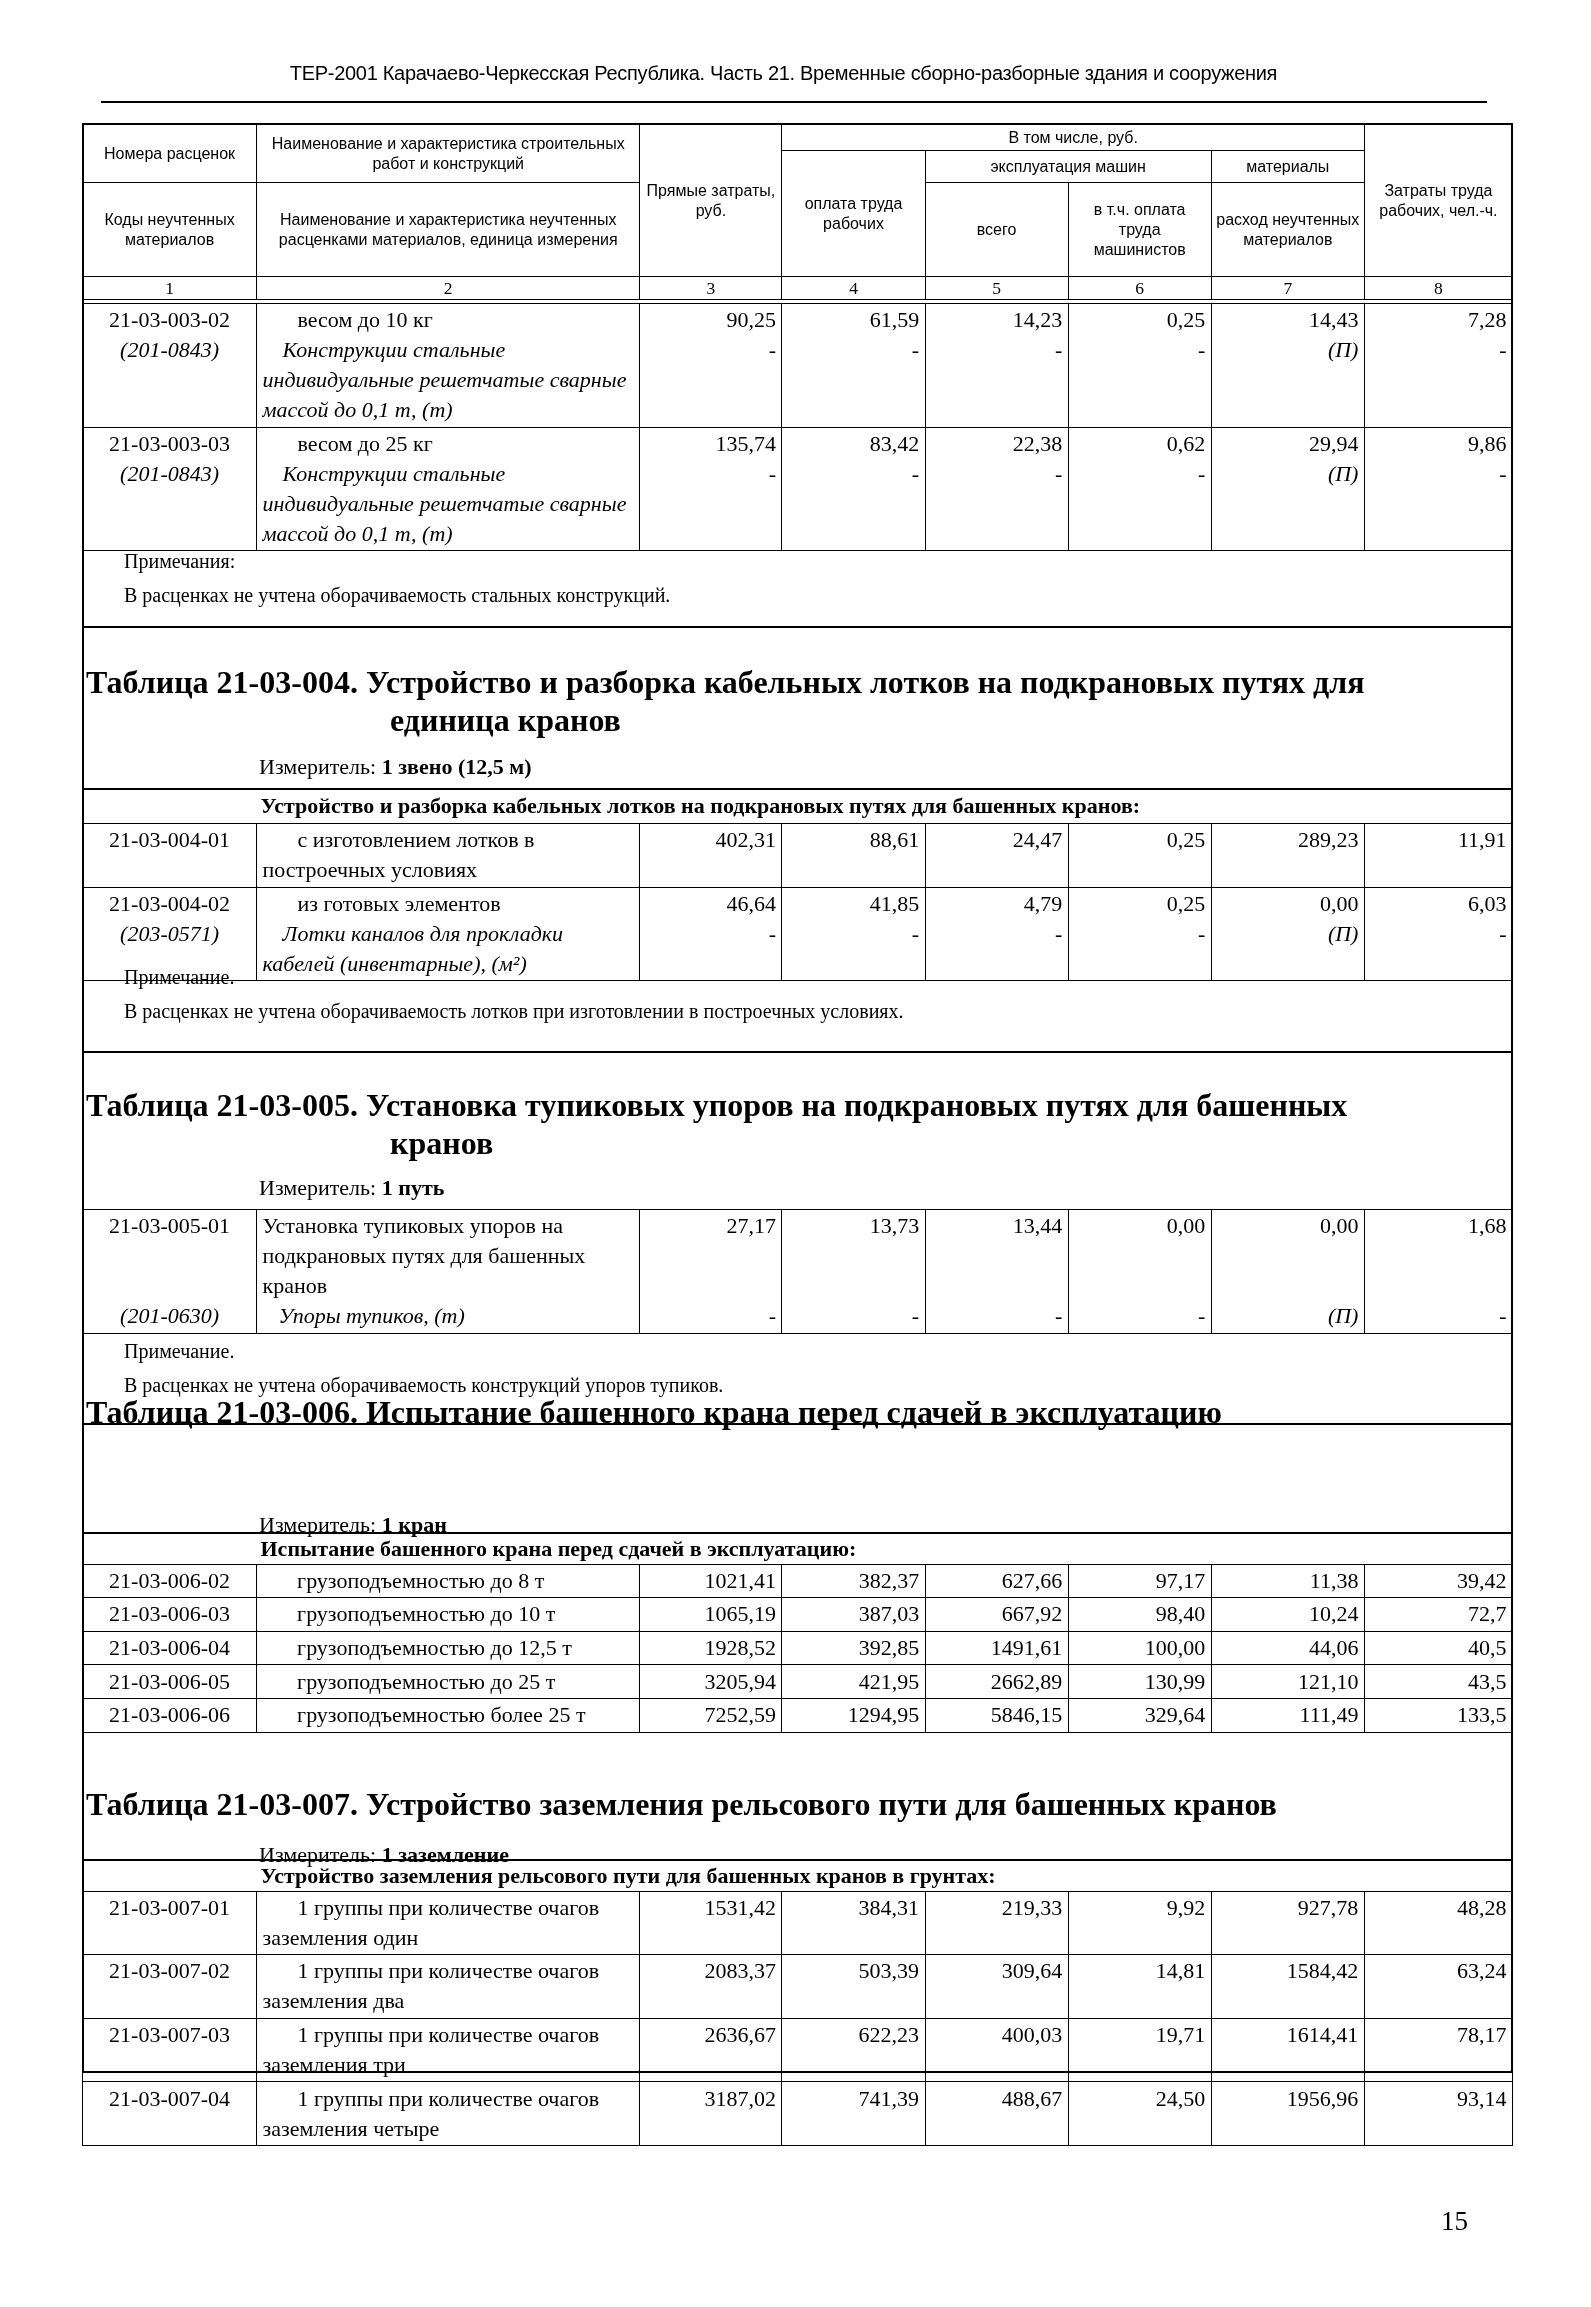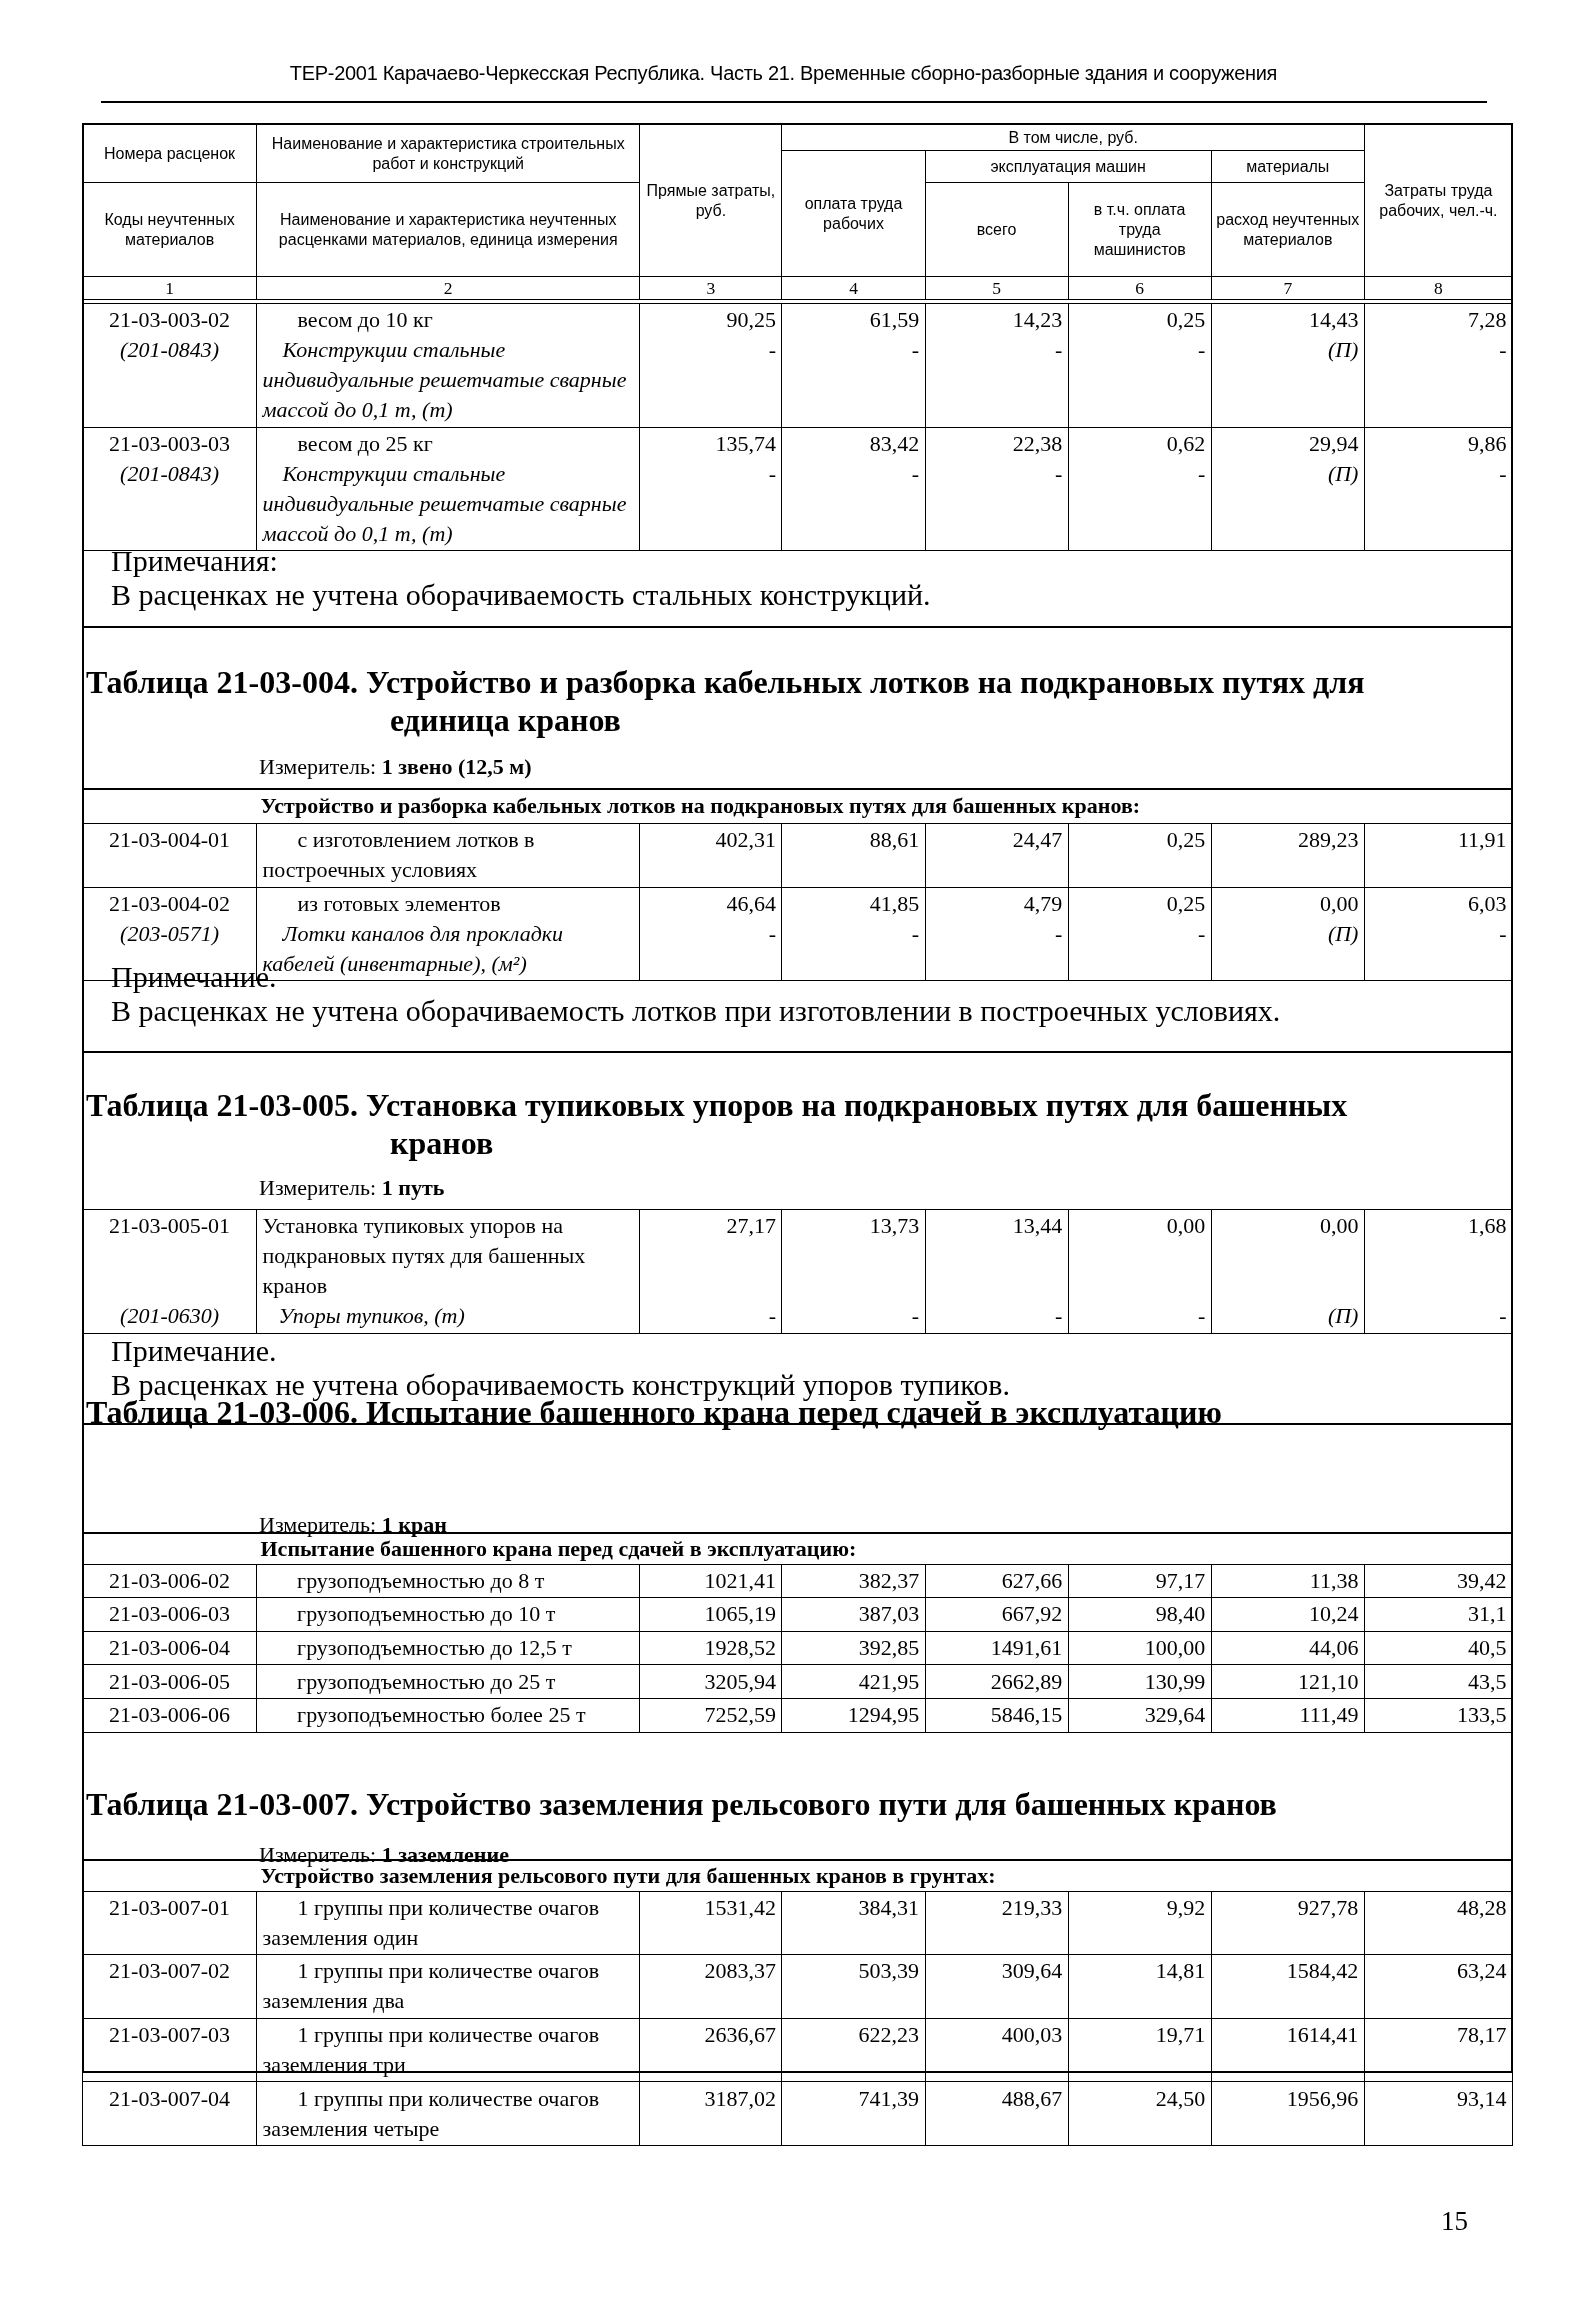--- a/index.html
+++ b/index.html
@@ -11,21 +11,21 @@
   td{border:1.3px solid #000;padding:1.3px 5.4px;vertical-align:top;font-size:22px;line-height:30px;}
   .th td{font-size:16px;line-height:20px;text-align:center;vertical-align:middle;font-family:"Liberation Sans",sans-serif;padding:2.7px 2.7px;}
   .num{text-align:right;}
   .code{text-align:center;}
   .it{font-style:italic;}
   .indent{padding-left:40px;}
   .sec-title{position:absolute;left:86px;font-weight:bold;font-size:32px;line-height:38px;font-family:"Liberation Serif",serif;}
   .sec-title .l2{display:block;padding-left:304px;}
   .meter{position:absolute;left:259px;font-size:22px;font-family:"Liberation Serif",serif;}
   .meter b{font-weight:bold;}
-  .note{position:absolute;left:111px;font-size:30px;line-height:34px;font-family:"Liberation Serif",serif;}
+  .note{position:absolute;left:124px;font-size:20px;line-height:34px;font-family:"Liberation Serif",serif;}
   .hline{position:absolute;left:82px;width:1431px;height:2px;background:#000;}
   .subhead td{font-weight:bold;padding-left:178px;border-top:2px solid #000;}
   .pagenum{position:absolute;left:1441px;top:2206px;font-size:27px;}
   .numrow td{text-align:center;font-size:17.5px;line-height:19px;padding:1.3px;}
   .c1{width:174px}.c2{width:383px}.c3{width:142px}.c4{width:143px}.c5{width:143px}.c6{width:143px}.c7{width:153px}.c8{width:148px}
 </style>
 </head>
 <body>
 
 <div class="hdr">ТЕР-2001 Карачаево-Черкесская Республика. Часть 21. Временные сборно-разборные здания и сооружения</div>
@@ -245,21 +245,21 @@
         <td class="num">39,42</td>
       </tr>
   <tr>
         <td class="code">21-03-006-03</td>
         <td style="padding-left:40px">грузоподъемностью до 10 т</td>
         <td class="num">1065,19</td>
         <td class="num">387,03</td>
         <td class="num">667,92</td>
         <td class="num">98,40</td>
         <td class="num">10,24</td>
-        <td class="num">31,1</td>
+        <td class="num">72,7</td>
       </tr>
   <tr>
         <td class="code">21-03-006-04</td>
         <td style="padding-left:40px">грузоподъемностью до 12,5 т</td>
         <td class="num">1928,52</td>
         <td class="num">392,85</td>
         <td class="num">1491,61</td>
         <td class="num">100,00</td>
         <td class="num">44,06</td>
         <td class="num">40,5</td>

